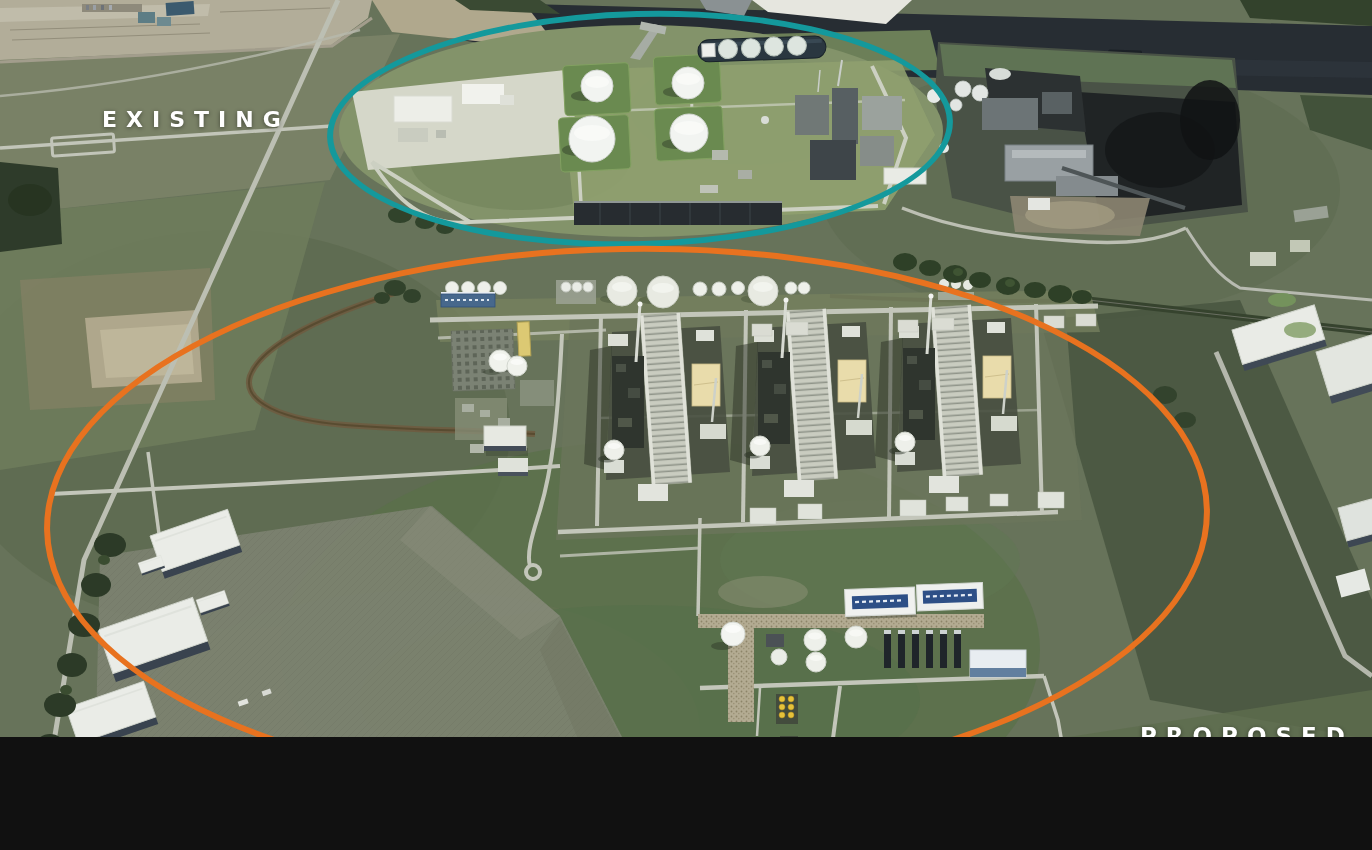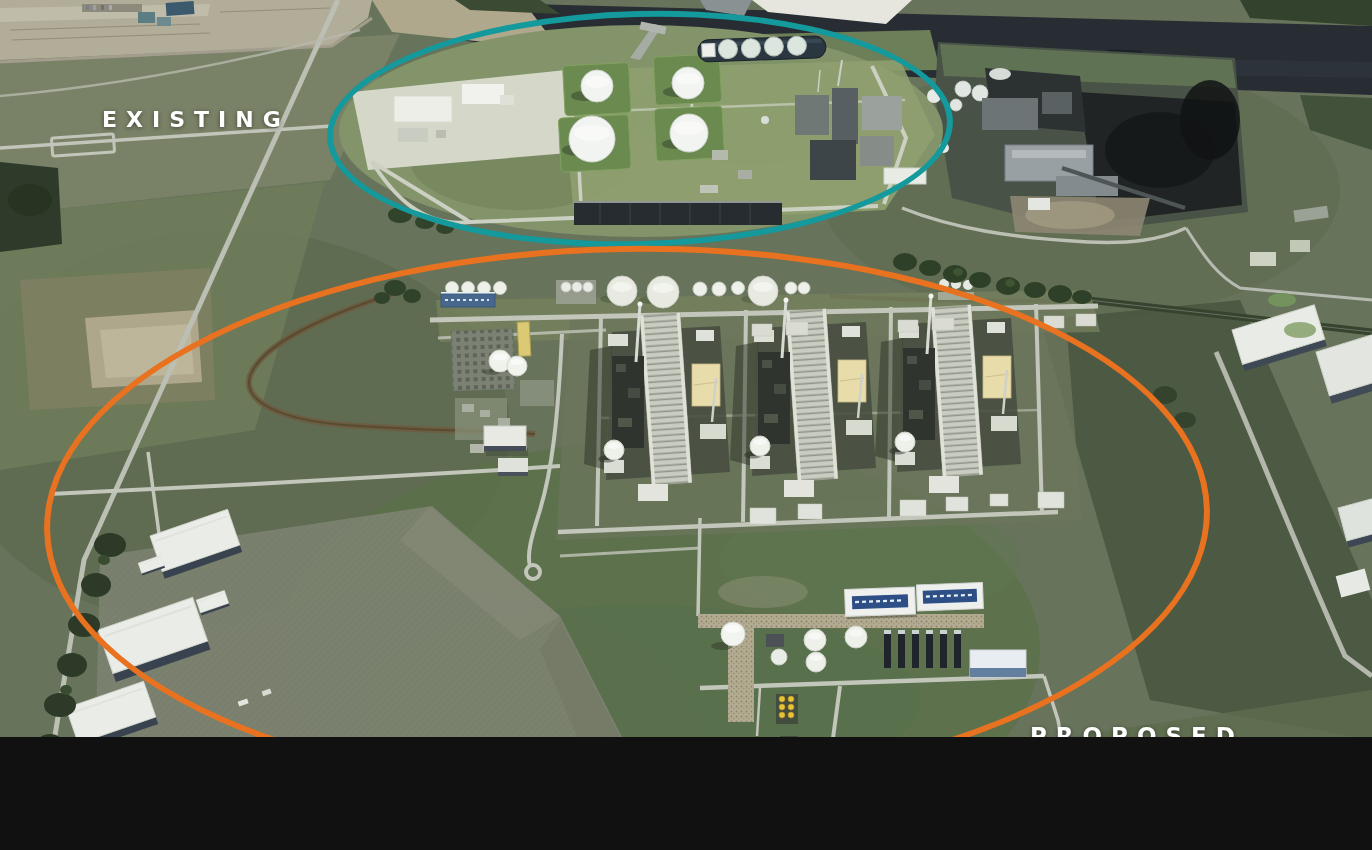--- a/index.html
+++ b/index.html
@@ -7,21 +7,21 @@
   .stage{position:relative;width:1372px;height:737px;overflow:hidden;
          font-family:"Liberation Sans","DejaVu Sans",sans-serif;}
   .stage svg{position:absolute;left:0;top:0;}
   .ring{position:absolute;border-radius:50%;border:6px solid #fff;pointer-events:none;}
   .ring-existing{left:327px;top:11px;width:626px;height:236px;transform:rotate(-1.5deg);}
   .ring-proposed{left:44px;top:246px;width:1166px;height:548px;transform:rotate(-1deg);}
   .anno-label{position:absolute;color:#fff;font-weight:bold;white-space:nowrap;
               font-family:"DejaVu Sans","Liberation Sans",sans-serif;
               text-shadow:0 1px 4px rgba(0,0,0,.45);}
   .lbl-existing{left:102px;top:107px;font-size:22px;letter-spacing:9px;}
-  .lbl-proposed{left:1030px;top:723px;font-size:23px;letter-spacing:9px;}
+  .lbl-proposed{left:1140px;top:723px;font-size:23px;letter-spacing:9px;}
 </style>
 </head>
 <body>
 
 <div class="stage">
 
 <svg width="1372" height="850" viewBox="0 0 1372 850">
   <defs>
     <pattern id="rackp" width="6" height="6" patternUnits="userSpaceOnUse">
       <rect width="6" height="6" fill="#c9ccc0"></rect>

